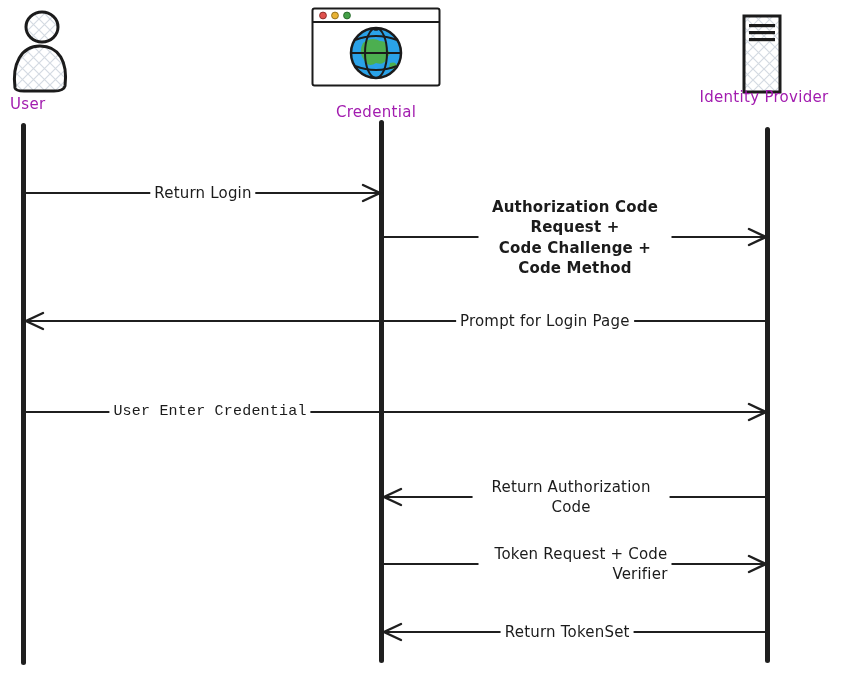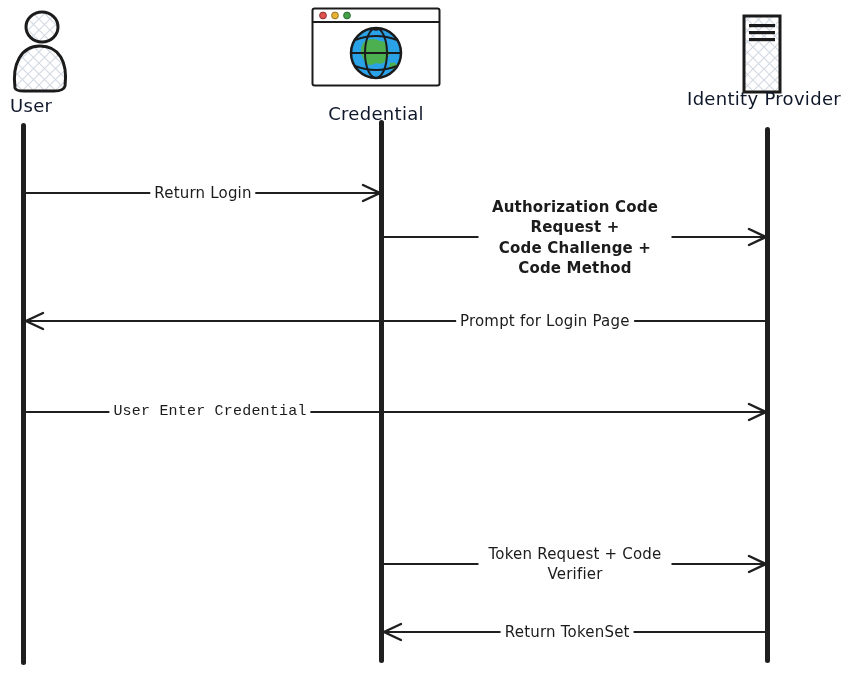--- a/index.html
+++ b/index.html
@@ -11,23 +11,23 @@
     position: relative;
     width: 857px;
     height: 674px;
     background: #ffffff;
     font-family: "DejaVu Sans", "Liberation Sans", sans-serif;
     color: #1b1b1b;
     overflow: hidden;
   }
   .actor-label {
     position: absolute;
-    font-size: 18px;
+    font-size: 15px;
     letter-spacing: 0.3px;
-    color: #0f172a;
+    color: #a21caf;
     white-space: nowrap;
   }
   .actor-label.centered { transform: translateX(-50%); }
   .lifeline {
     position: absolute;
     width: 5px;
     background: #1f1f1f;
     border-radius: 3px;
   }
   .message {
@@ -154,27 +154,34 @@
   </div>
 
   <div class="message" style="left:24px; top:390px; width:744px;font-family:Liberation Mono, monospace;">
     <div class="msg-line"></div>
     <svg class="arrowhead right" viewBox="0 0 24 20">
       <path d="M4 2 L21 10 L4 18" fill="none" stroke="#1f1f1f" stroke-width="2.4" stroke-linecap="round"></path>
     </svg>
     <div class="msg-label" style="left:25%;">User Enter Credential</div>
   </div>
 
+  <div class="message" style="left:382px; top:475px; width:386px;">
+    <div class="msg-line"></div>
+    <svg class="arrowhead left" viewBox="0 0 24 20">
+      <path d="M20 2 L3 10 L20 18" fill="none" stroke="#1f1f1f" stroke-width="2.4" stroke-linecap="round"></path>
+    </svg>
+    <div class="msg-label" style="left:49%;">Return Authorization Code</div>
+  </div>
 
   <div class="message" style="left:382px; top:542px; width:386px;">
     <div class="msg-line"></div>
     <svg class="arrowhead right" viewBox="0 0 24 20">
       <path d="M4 2 L21 10 L4 18" fill="none" stroke="#1f1f1f" stroke-width="2.4" stroke-linecap="round"></path>
     </svg>
-    <div class="msg-label" style="left:50%;">Token Request + Code Verifier</div>
+    <div class="msg-label" style="left:50%;text-align:right;">Token Request + Code Verifier</div>
   </div>
 
   <div class="message" style="left:382px; top:610px; width:386px;">
     <div class="msg-line"></div>
     <svg class="arrowhead left" viewBox="0 0 24 20">
       <path d="M20 2 L3 10 L20 18" fill="none" stroke="#1f1f1f" stroke-width="2.4" stroke-linecap="round"></path>
     </svg>
     <div class="msg-label" style="left:48%;">Return TokenSet</div>
   </div>
 

